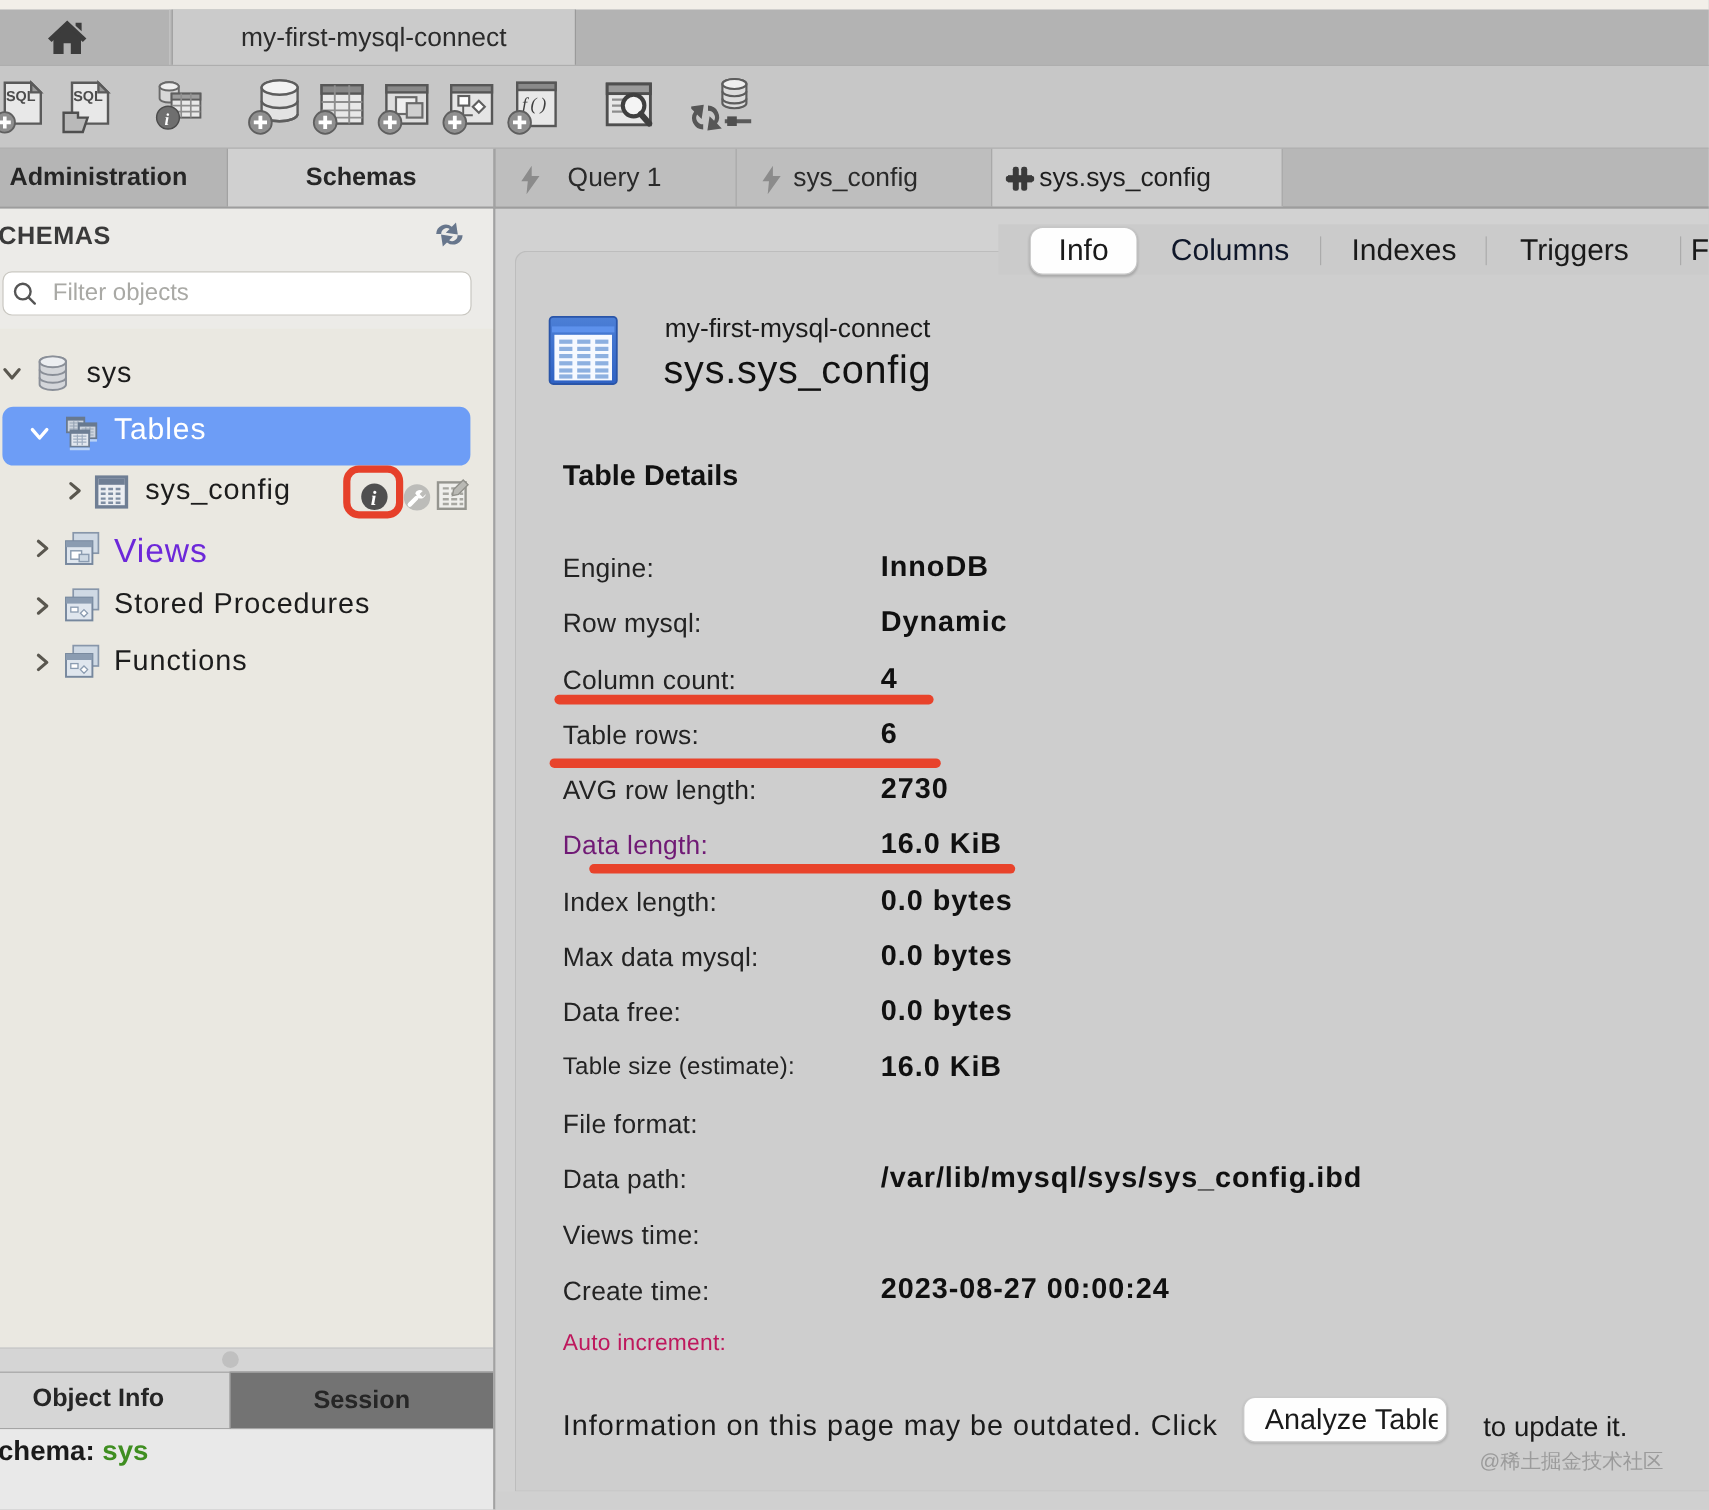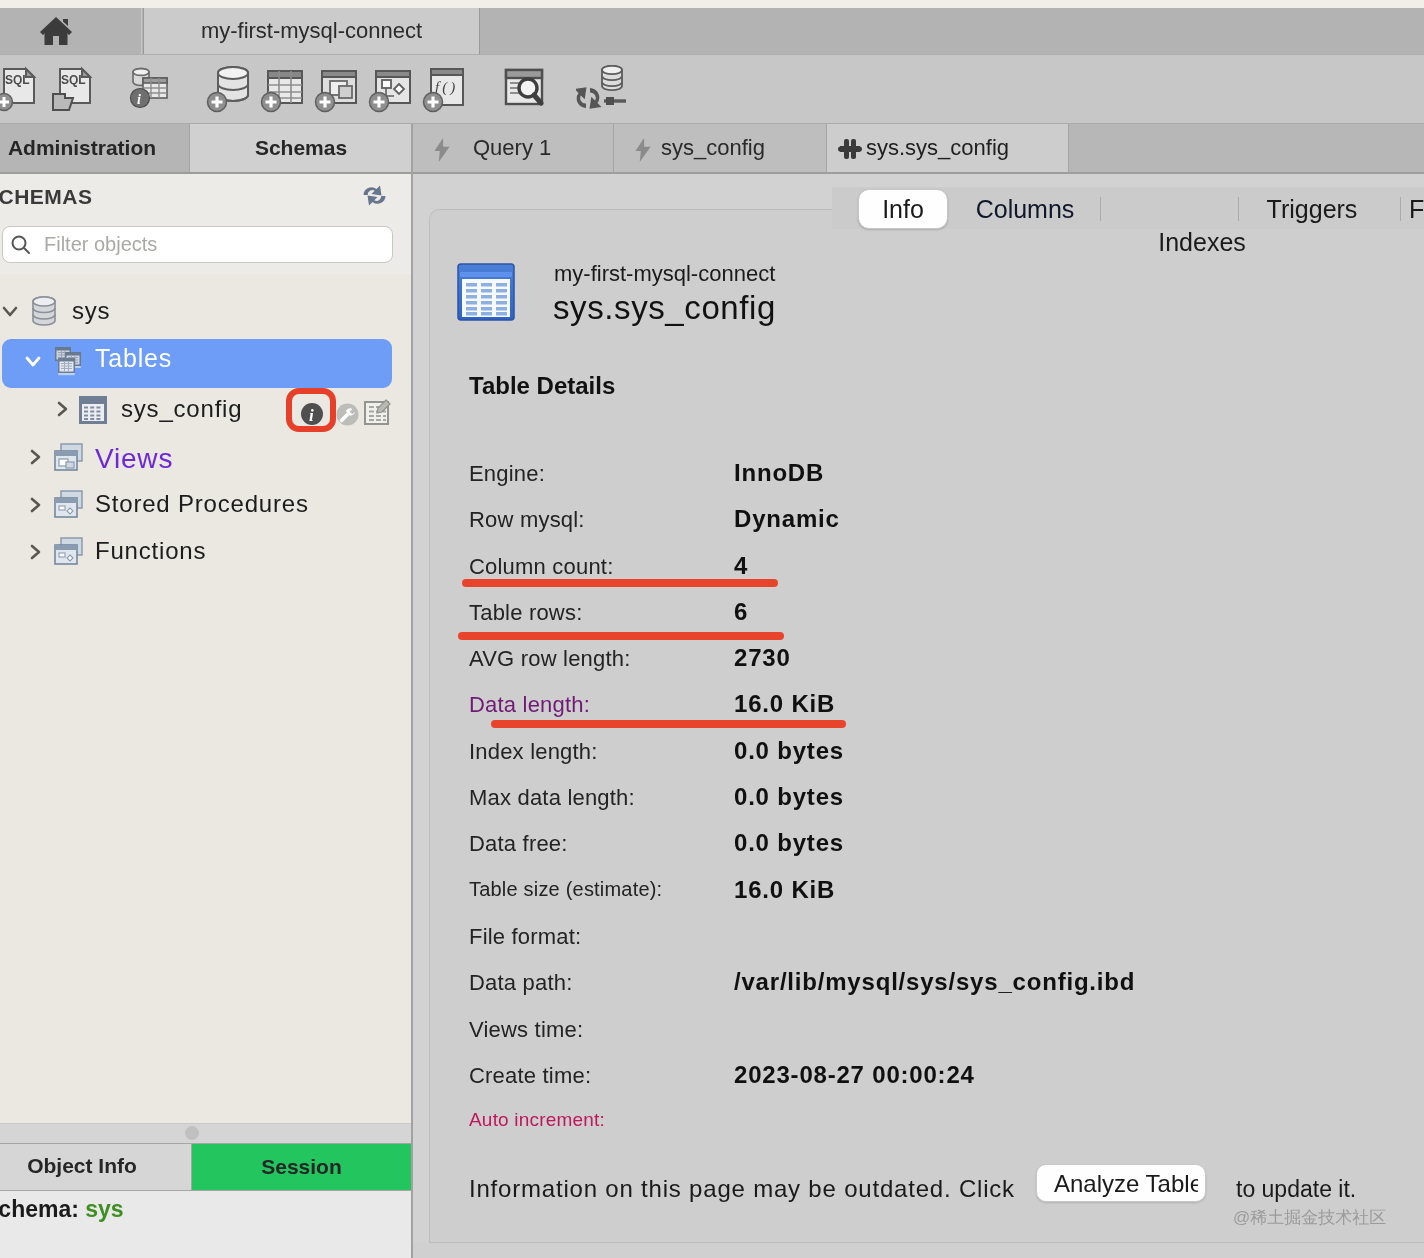--- a/index.html
+++ b/index.html
@@ -248,37 +248,37 @@
   <rect x="2" y="9" width="22" height="5" fill="#8b9cb1"></rect>
   <rect x="6" y="17" width="6" height="4" fill="#ffffff" stroke="#8b9cb1" stroke-width="1.1"></rect>
   <path d="M17 19 l3 3 -3 3 -3 -3 Z" fill="#ffffff" stroke="#8b9cb1" stroke-width="1.1"></path>
 </svg>
 <div class="abs" style="left:95px;top:537px;font-size:24px;letter-spacing:0.8px;color:#1c1c1c;">Functions</div>
 
 <div class="abs" style="left:0;top:1123px;width:411px;height:20px;background:#d5d5d5;border-top:1px solid #c8c8c8;box-sizing:border-box;"></div>
 <div class="abs" style="left:185px;top:1126px;width:14px;height:14px;border-radius:7px;background:#c0c0c0;"></div>
 <div class="abs" style="left:0;top:1143px;width:192px;height:48px;background:#d6d6d6;border-top:1px solid #a5a5a5;border-right:1px solid #a5a5a5;border-bottom:1px solid #a5a5a5;box-sizing:border-box;"></div>
 <div class="abs" style="left:-28px;top:1143px;width:220px;height:48px;line-height:46px;text-align:center;font-size:21px;font-weight:bold;color:#262626;">Object Info</div>
-<div class="abs" style="left:192px;top:1143px;width:219px;height:48px;background:#22c55e;border-top:1px solid #a5a5a5;border-bottom:1px solid #a5a5a5;box-sizing:border-box;line-height:46px;text-align:center;font-size:21px;font-weight:bold;color:#262626;">Session</div>
+<div class="abs" style="left:192px;top:1143px;width:219px;height:48px;background:#737373;border-top:1px solid #a5a5a5;border-bottom:1px solid #a5a5a5;box-sizing:border-box;line-height:46px;text-align:center;font-size:21px;font-weight:bold;color:#262626;">Session</div>
 <div class="abs" style="left:0;top:1191px;width:411px;height:67px;background:#e9e9e9;"></div>
 <div class="abs" style="left:-17px;top:1196px;font-size:23px;font-weight:bold;color:#1b1b1b;">Schema: <span style="color:#3f8e21;">sys</span></div>
 
 <div class="abs" style="left:411px;top:124px;width:2px;height:1134px;background:#a2a2a2;"></div>
 
 <div class="abs" style="left:413px;top:174px;width:1011px;height:1084px;background:#d2d2d2;"></div>
 
 <div class="abs" style="left:429px;top:209px;width:995px;height:1034px;background:#cecece;border:1px solid #bdbdbd;border-right:none;border-radius:10px 0 0 0;box-sizing:border-box;"></div>
 <div class="abs" style="left:413px;top:1243px;width:1011px;height:15px;background:#d0d0d0;"></div>
 
 <div class="abs" style="left:832px;top:187px;width:592px;height:42px;background:#cbcbcb;"></div>
 <div class="abs" style="left:858px;top:189px;width:90px;height:40px;background:#fefefe;border:1px solid #c6c6c6;border-radius:11px;box-sizing:border-box;box-shadow:0 1px 2px rgba(0,0,0,0.18);"></div>
 <div class="abs" style="left:858px;top:189px;width:90px;height:40px;line-height:40px;text-align:center;font-size:25px;color:#1a1a1a;">Info</div>
 <div class="abs" style="left:965px;top:189px;width:120px;height:40px;line-height:40px;text-align:center;font-size:25px;color:#0f172a;">Columns</div>
 <div class="abs" style="left:1100px;top:197px;width:1px;height:24px;background:#ababab;"></div>
-<div class="abs" style="left:1144px;top:189px;width:116px;height:40px;line-height:40px;text-align:center;font-size:25px;color:#1a1a1a;margin-top:33px;">Indexes</div>
+<div class="abs" style="left:1112px;top:189px;width:116px;height:40px;line-height:40px;text-align:center;font-size:25px;color:#1a1a1a;">Indexes</div>
 <div class="abs" style="left:1238px;top:197px;width:1px;height:24px;background:#ababab;"></div>
 <div class="abs" style="left:1254px;top:189px;width:116px;height:40px;line-height:40px;text-align:center;font-size:25px;color:#1a1a1a;">Triggers</div>
 <div class="abs" style="left:1400px;top:197px;width:1px;height:24px;background:#ababab;"></div>
 <div class="abs" style="left:1409px;top:189px;width:40px;height:40px;line-height:40px;font-size:25px;color:#1a1a1a;">Fo</div>
 
 <svg class="abs" style="left:456px;top:262px;" width="60" height="60" viewBox="0 0 60 60">
   <defs>
     <linearGradient id="tg" x1="0" y1="0" x2="0" y2="1">
       <stop offset="0" stop-color="#4c7fd6"></stop>
         <stop offset="1" stop-color="#2f62c4"></stop>
@@ -304,37 +304,37 @@
       <rect x="25" y="45" width="11" height="3.5"></rect>
       <rect x="40" y="45" width="11" height="3.5"></rect>
     <rect x="10" y="50" width="11" height="3.5"></rect>
       <rect x="25" y="50" width="11" height="3.5"></rect>
       <rect x="40" y="50" width="11" height="3.5"></rect>
   </g>
 </svg>
 <div class="abs" style="left:554px;top:261px;font-size:22px;color:#1b1b1b;">my-first-mysql-connect</div>
 <div class="abs" style="left:553px;top:289px;font-size:33px;letter-spacing:0.6px;color:#111111;">sys.sys_config</div>
 
-<div class="abs" style="left:469px;top:372px;font-size:24px;font-weight:bold;color:#111111;">Table Details</div>
+<div class="abs" style="left:469px;top:383px;font-size:24px;font-weight:bold;color:#111111;">Table Details</div>
 
 <div class="abs" style="left:469px;top:461px;font-size:22px;letter-spacing:0.2px;color:#232323;">Engine:</div>
 <div class="abs" style="left:734px;top:459px;font-size:24px;letter-spacing:0.8px;font-weight:bold;color:#101010;">InnoDB</div>
 <div class="abs" style="left:469px;top:507px;font-size:22px;letter-spacing:0.2px;color:#232323;">Row mysql:</div>
 <div class="abs" style="left:734px;top:505px;font-size:24px;letter-spacing:0.8px;font-weight:bold;color:#101010;">Dynamic</div>
 <div class="abs" style="left:469px;top:554px;font-size:22px;letter-spacing:0.2px;color:#232323;">Column count:</div>
 <div class="abs" style="left:734px;top:552px;font-size:24px;letter-spacing:0.8px;font-weight:bold;color:#101010;">4</div>
 <div class="abs" style="left:469px;top:600px;font-size:22px;letter-spacing:0.2px;color:#232323;">Table rows:</div>
 <div class="abs" style="left:734px;top:598px;font-size:24px;letter-spacing:0.8px;font-weight:bold;color:#101010;">6</div>
 <div class="abs" style="left:469px;top:646px;font-size:22px;letter-spacing:0.2px;color:#232323;">AVG row length:</div>
 <div class="abs" style="left:734px;top:644px;font-size:24px;letter-spacing:0.8px;font-weight:bold;color:#101010;">2730</div>
 <div class="abs" style="left:469px;top:692px;font-size:22px;letter-spacing:0.2px;color:#701a75;">Data length:</div>
 <div class="abs" style="left:734px;top:690px;font-size:24px;letter-spacing:0.8px;font-weight:bold;color:#101010;">16.0 KiB</div>
 <div class="abs" style="left:469px;top:739px;font-size:22px;letter-spacing:0.2px;color:#232323;">Index length:</div>
 <div class="abs" style="left:734px;top:737px;font-size:24px;letter-spacing:0.8px;font-weight:bold;color:#101010;">0.0 bytes</div>
-<div class="abs" style="left:469px;top:785px;font-size:22px;letter-spacing:0.2px;color:#232323;">Max data length:</div>
+<div class="abs" style="left:469px;top:785px;font-size:22px;letter-spacing:0.2px;color:#232323;">Max data mysql:</div>
 <div class="abs" style="left:734px;top:783px;font-size:24px;letter-spacing:0.8px;font-weight:bold;color:#101010;">0.0 bytes</div>
 <div class="abs" style="left:469px;top:831px;font-size:22px;letter-spacing:0.2px;color:#232323;">Data free:</div>
 <div class="abs" style="left:734px;top:829px;font-size:24px;letter-spacing:0.8px;font-weight:bold;color:#101010;">0.0 bytes</div>
 <div class="abs" style="left:469px;top:878px;font-size:20px;letter-spacing:0.2px;color:#232323;">Table size (estimate):</div>
 <div class="abs" style="left:734px;top:876px;font-size:24px;letter-spacing:0.8px;font-weight:bold;color:#101010;">16.0 KiB</div>
 <div class="abs" style="left:469px;top:924px;font-size:22px;letter-spacing:0.2px;color:#232323;">File format:</div>
 <div class="abs" style="left:469px;top:970px;font-size:22px;letter-spacing:0.2px;color:#232323;">Data path:</div>
 <div class="abs" style="left:734px;top:968px;font-size:24px;letter-spacing:0.8px;font-weight:bold;color:#101010;">/var/lib/mysql/sys/sys_config.ibd</div>
 <div class="abs" style="left:469px;top:1017px;font-size:22px;letter-spacing:0.2px;color:#232323;">Views time:</div>
 <div class="abs" style="left:469px;top:1063px;font-size:22px;letter-spacing:0.2px;color:#232323;">Create time:</div>

